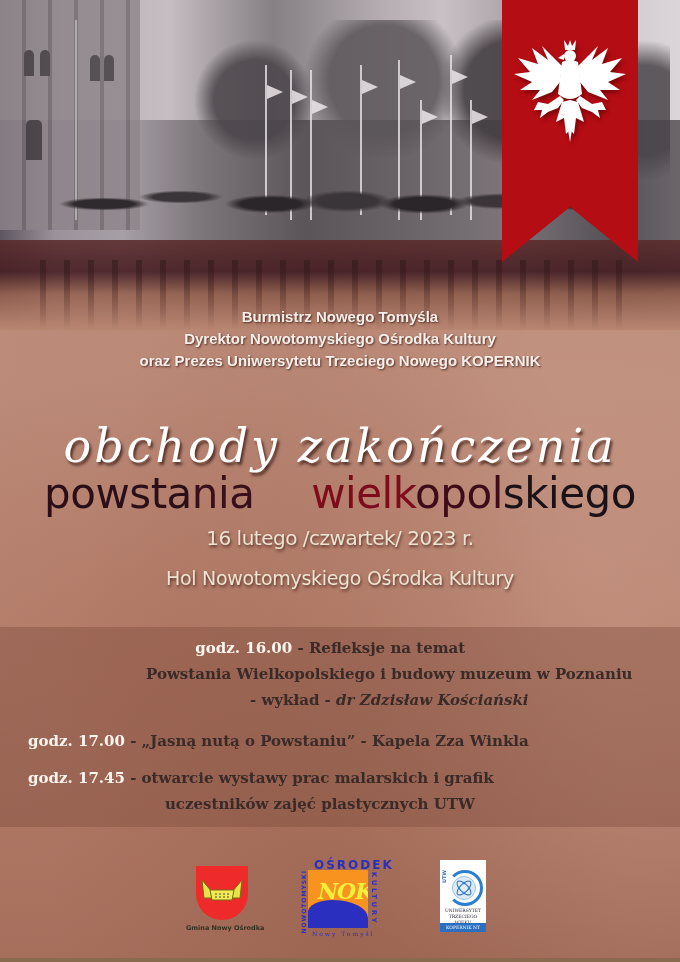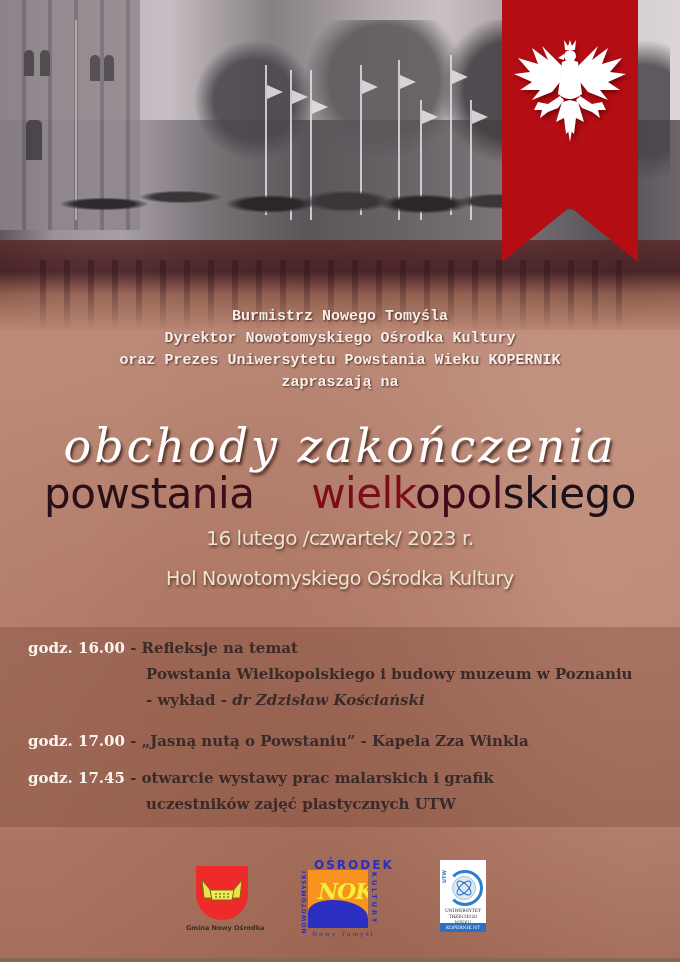--- a/index.html
+++ b/index.html
@@ -66,21 +66,21 @@
   .banner {
     position:absolute; left:502px; top:0; width:136px; height:262px;
     background:#b50d14;
     clip-path:polygon(0 0, 100% 0, 100% 100%, 50% 79%, 0 100%);
     box-shadow:0 0 8px rgba(0,0,0,.4);
   }
   .eagle { position:absolute; left:10px; top:38px; width:116px; height:122px; filter:drop-shadow(2px 3px 2px rgba(80,0,0,.6)); }
   
   .hosts {
     position:absolute; left:0; top:306px; width:680px; text-align:center;
-    font-family:Liberation Mono, monospace; font-weight:bold; color:#f6efe9;
+    font-family:Liberation Sans, sans-serif; font-weight:bold; color:#f6efe9;
     font-size:15px; line-height:22px; text-shadow:1px 1px 2px rgba(60,25,20,.8);
   }
   .hosts div { white-space:nowrap; }
   .script {
     position:absolute; left:0; top:418px; width:680px; text-align:center;
     font-family:"DejaVu Serif", serif; font-style:italic; color:#fff;
     font-size:46px; letter-spacing:3px; line-height:56px;
     text-shadow:2px 3px 3px rgba(50,20,15,.75);
   }
   .main-title {
@@ -99,20 +99,21 @@
   }
   .venue {
     position:absolute; left:0; top:563px; width:680px; text-align:center;
     font-family:"DejaVu Sans", sans-serif; font-size:19px; line-height:30px; color:#ede4d2;
     text-shadow:1px 2px 3px rgba(60,25,20,.75); letter-spacing:-0.3px;
   }
   
   .schedule {
     position:absolute; left:0; top:627px; width:680px; height:200px;
     background:rgba(120,70,55,0.35);
+    text-align:center;
   }
   .item { position:absolute; left:28px; font-family:"DejaVu Serif", serif; font-weight:bold; font-size:15px; line-height:26px; color:#3a2a28; white-space:nowrap; }
   .item .time { color:#fbf5ef; }
   .item .line2 { padding-left:118px; display:block; }
   .item em { font-style:italic; }
   
   .logo { position:absolute; }
   .gmina { left:196px; top:866px; width:52px; height:54px; }
   .gmina-shield { position:absolute; left:0; top:0; width:52px; height:54px; background:#ee2a2a; border-radius:0 0 26px 26px; }
   .gmina-label { position:absolute; left:186px; top:924px; width:76px; text-align:center; font-family:"DejaVu Sans", sans-serif; font-weight:bold; font-size:6.5px; color:#332; white-space:nowrap; }
@@ -191,22 +192,21 @@
 
         <path d="M50 64 L58 62 L66 64 L72 84 L64 80 L62 96 L58 92 L54 96 L52 80 L44 84 Z"></path>
         <path d="M56 92 L58 104 L60 92 Z"></path>
       </g>
     </svg>
   </div>
 
   <div class="hosts">
     <div>Burmistrz Nowego Tomyśla</div>
     <div>Dyrektor Nowotomyskiego Ośrodka Kultury</div>
-    <div>oraz Prezes Uniwersytetu Powstania Wieku KOPERNIK</div>
-    <div>zapraszają na</div>
+    <div>oraz Prezes Uniwersytetu Trzeciego Nowego KOPERNIK</div>
   </div>
 
   <div class="script">obchody zakończenia</div>
   <div class="main-title"><span class="p1">powsta</span><span class="p1" style="color:#3a0f1c">nia </span><span class="p2">wielk</span><span class="p3">opol</span><span class="p4">skiego</span></div>
   <div class="date">16 lutego /czwartek/ 2023 r.</div>
   <div class="venue">Hol Nowotomyskiego Ośrodka Kultury</div>
 
   <div class="schedule">
     <div class="item" style="top:8px">
       <span class="time">godz. 16.00</span><span> - </span><span>Refleksje na temat</span>

